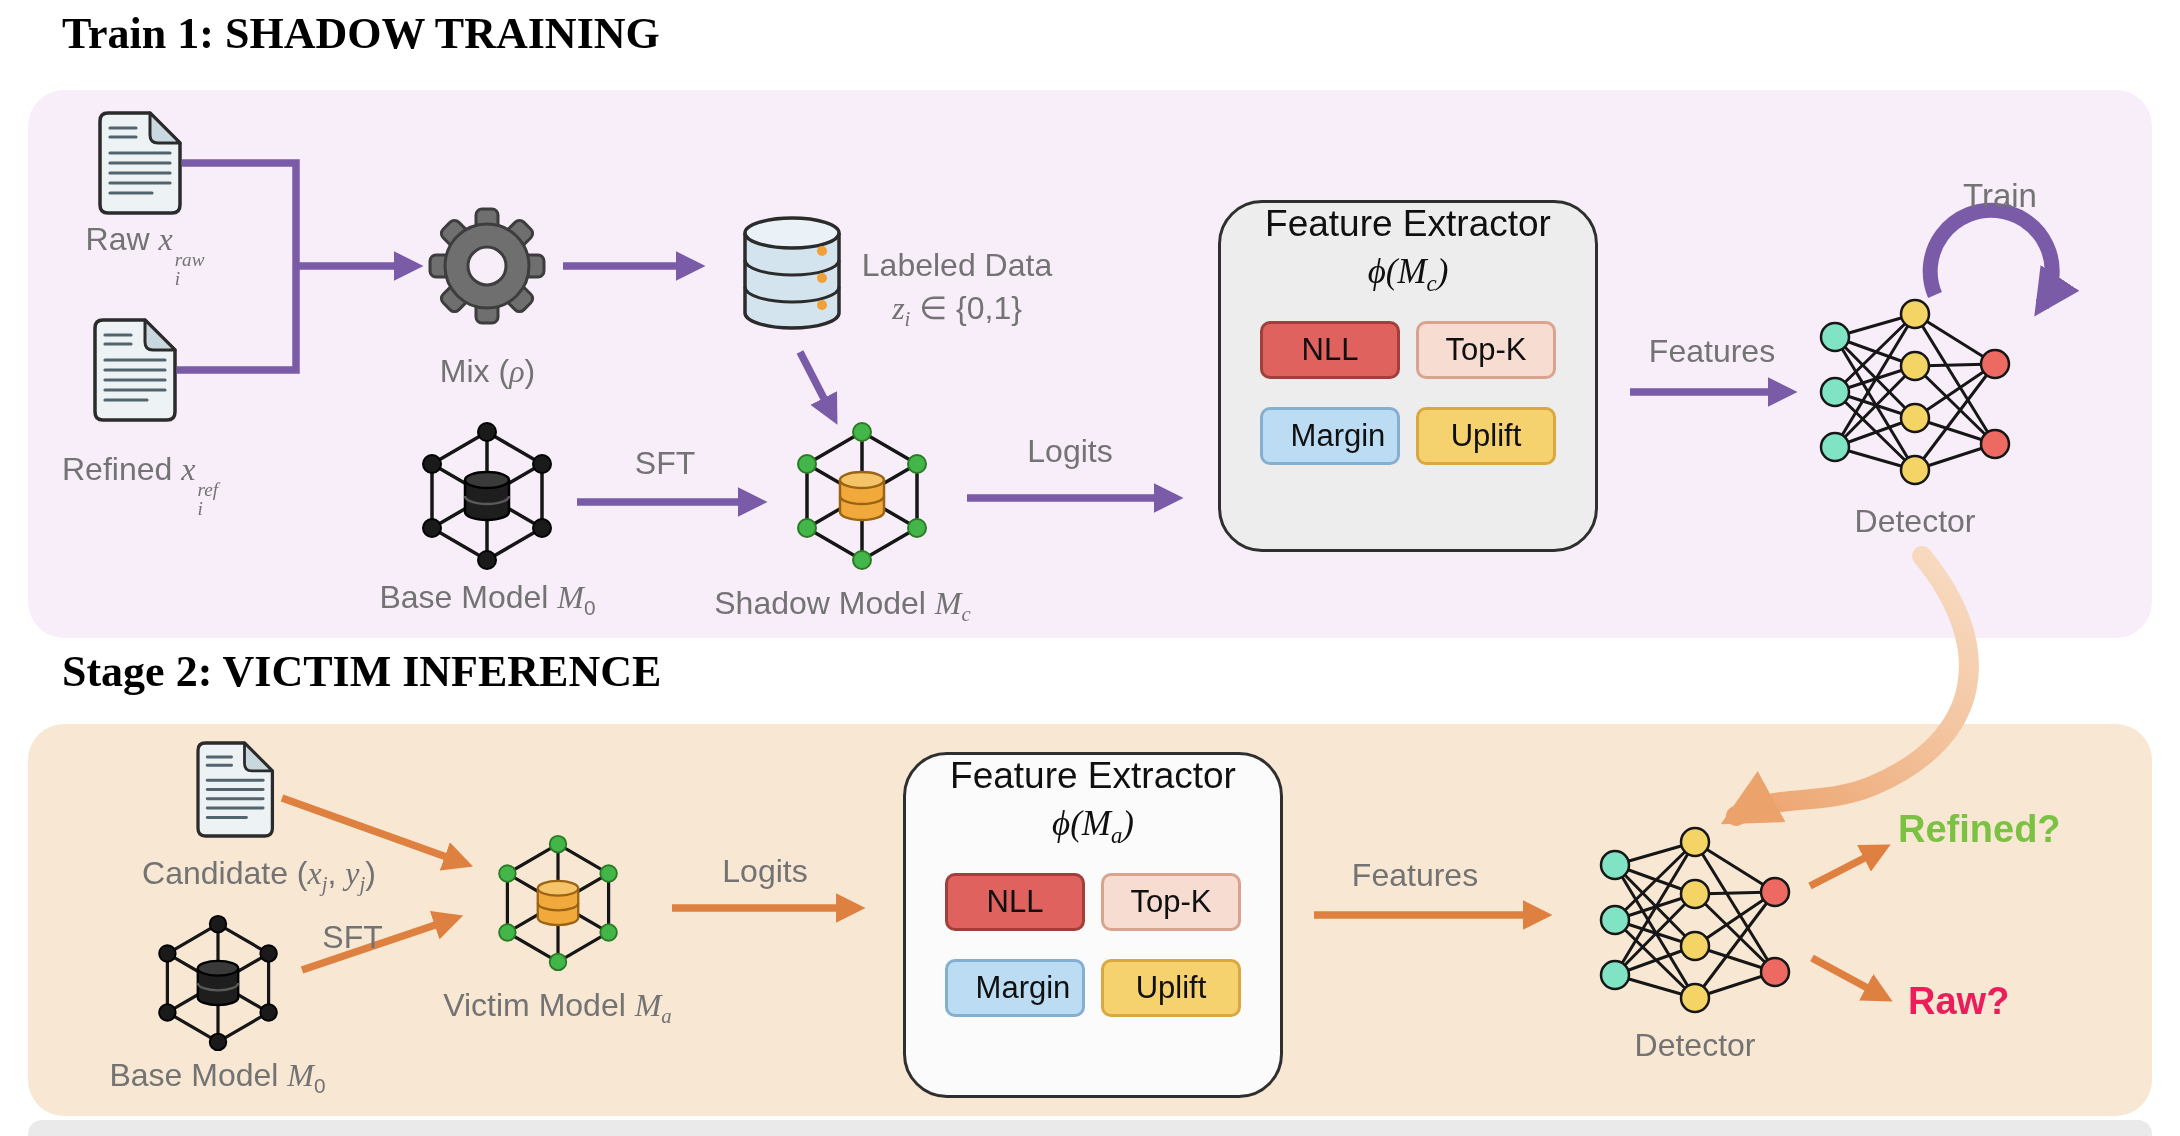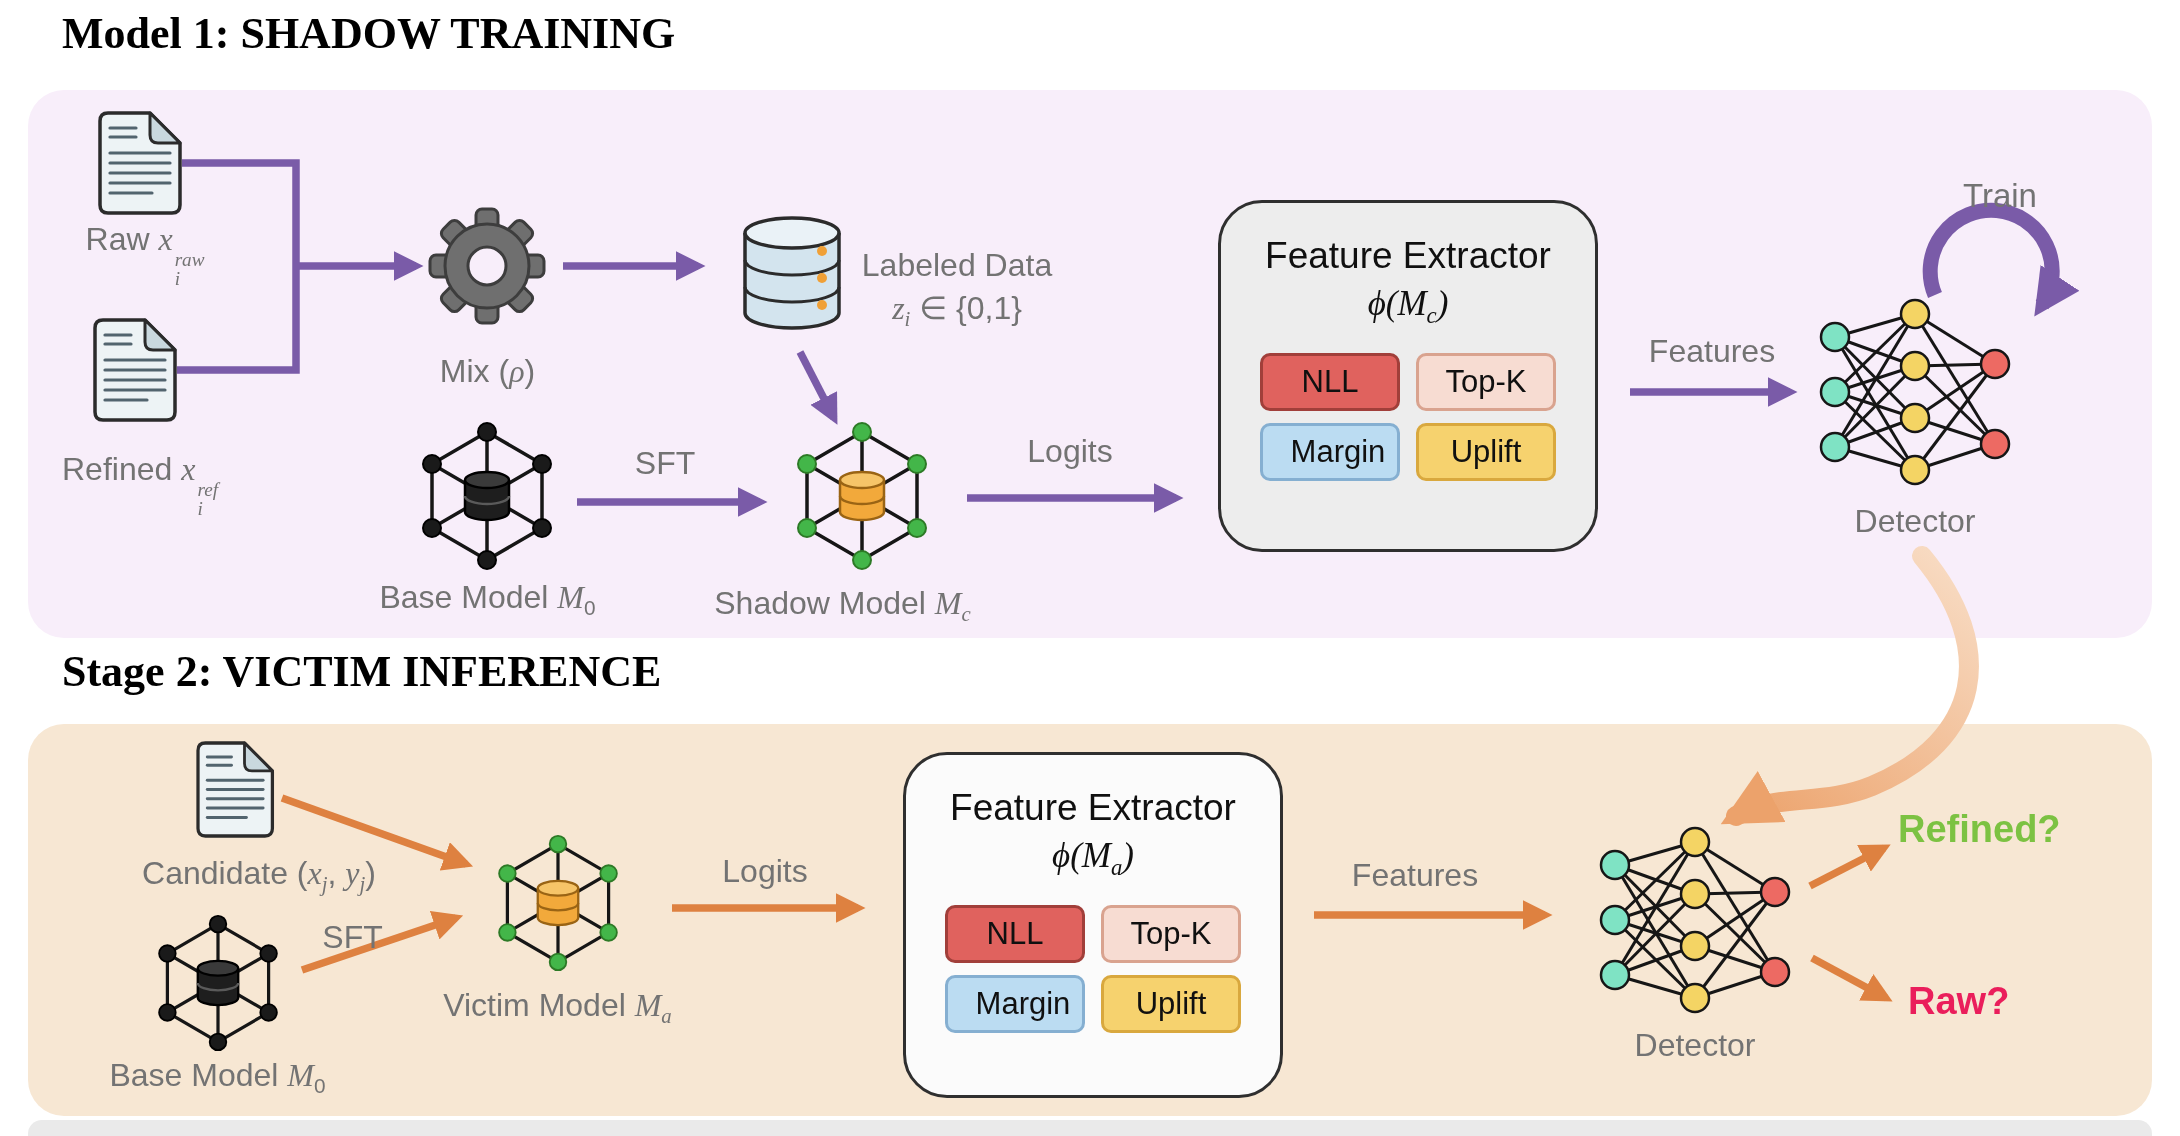--- a/index.html
+++ b/index.html
@@ -11,23 +11,23 @@
   #bottomstrip { position:absolute; left:28px; top:1120px; width:2124px; height:16px; background:#EAEAEA; border-radius:14px 14px 0 0; }
   #art { position:absolute; left:0; top:0; }
   .lbl { position:absolute; font-size:32px; color:#737373; text-align:center; line-height:1.2; }
   .stage-title { position:absolute; font-family:"Liberation Serif","DejaVu Serif",serif; font-weight:700; font-size:44px; color:#000; }
   .var { font-family:"Liberation Serif","DejaVu Serif",serif; font-style:italic; }
   sub { font-size:0.65em; }
   .stack { display:inline-flex; flex-direction:column; align-items:flex-start; vertical-align:-0.5em; line-height:1; margin-left:2px; }
   .stack .ss { font-size:0.6em; }
   .fe-box { position:absolute; background:#EDEDED; border:3.5px solid #2F2F2F; border-radius:44px; text-align:center; }
   #fe2 { background:#FBFBFB; }
-  .fe-title { font-size:37px; margin-top:32px; color:#101010; }
+  .fe-title { font-size:37px; color:#101010; }
   .fe-phi { font-size:35px; margin-top:6px; color:#101010; }
-  .chips { display:grid; grid-template-columns:140px 140px; gap:12px 16px; justify-content:center; margin-top:24px; }
+  .chips { display:grid; grid-template-columns:140px 140px; gap:28px 16px; justify-content:center; margin-top:24px; }
   .chip { height:58px; border-radius:10px; border:3px solid; display:flex; align-items:center; justify-content:center; font-size:31px; color:#101010; }
   .chip-nll    { background:#E0625E; border-color:#A13F3A; }
   .chip-topk   { background:#F7DCD2; border-color:#D9A38F; }
   .chip-margin { background:#BBDCF2; border-color:#85AFD1;padding-left:16px; }
   .chip-uplift { background:#F6D26E; border-color:#D9A83E; }
   .q-label { position:absolute; font-weight:700; font-size:38px; }
   #refinedq { color:#7CC242; }
   #rawq { color:#EA1E5B; }
   .mol-black { --dot:#1a1a1a; --dotstroke:#000; --cyl:#1e1e1e; --cyltop:#3a3a3a; --cylstroke:#000; --cylband:#5a5a5a; }
   .mol-green { --dot:#43B649; --dotstroke:#2d7a26; --cyl:#F2A93B; --cyltop:#F6C468; --cylstroke:#9a6414; --cylband:#9a6414; }
@@ -212,21 +212,21 @@
           <circle cx="0" cy="-78" r="14" fill="#F4D464"></circle>
           <circle cx="0" cy="-26" r="14" fill="#F4D464"></circle>
           <circle cx="0" cy="26" r="14" fill="#F4D464"></circle>
           <circle cx="0" cy="78" r="14" fill="#F4D464"></circle>
           <circle cx="80" cy="-28" r="14" fill="#ED6A63"></circle>
           <circle cx="80" cy="52" r="14" fill="#ED6A63"></circle>
         </g>
       </g>
   </svg>
 
-  <div class="stage-title" style="left:62px;top:8px">Model 1: SHADOW TRAINING</div>
+  <div class="stage-title" style="left:62px;top:8px">Train 1: SHADOW TRAINING</div>
   <div class="stage-title" style="left:62px;top:646px">Stage 2: VICTIM INFERENCE</div>
 
   <div class="lbl" style="left:30px;top:220px;width:230px">
     <span>Raw </span><span class="var">x</span><span class="stack">
         <span class="ss var">raw</span>
         <span class="ss var">i</span>
       </span>
   </div>
   <div class="lbl" style="left:15px;top:450px;width:250px">
     <span>Refined </span><span class="var">x</span><span class="stack">

